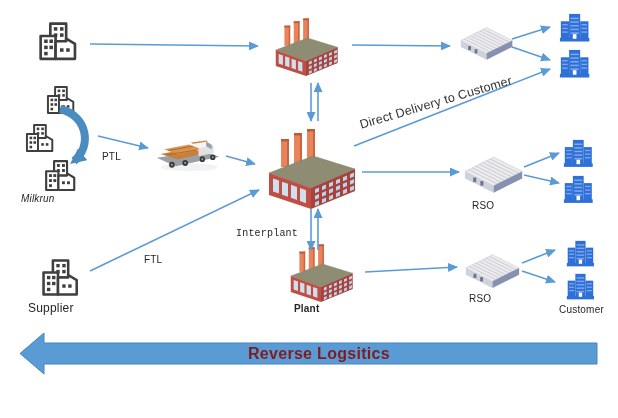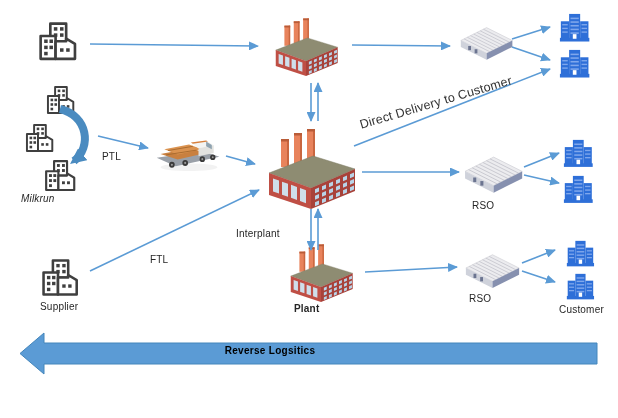--- a/index.html
+++ b/index.html
@@ -5,27 +5,27 @@
   html,body{margin:0;padding:0;background:#fff;}
   .canvas{
     position:relative;width:618px;height:418px;background:#ffffff;overflow:hidden;
     font-family:"Liberation Sans", sans-serif;
   }
   .canvas svg{position:absolute;left:0;top:0;}
   .lbl{
     position:absolute;font-size:10px;color:#262626;white-space:nowrap;
     letter-spacing:.2px;
   }
-  .lbl-lg{font-size:10px;margin-left:12px;}
+  .lbl-lg{font-size:12px;}
   .lbl-dd{
     font-size:12.5px;color:#333;transform:rotate(-16.5deg);transform-origin:0 50%;
   }
   .banner-text{
-    position:absolute;left:150px;top:345px;width:240px;text-align:center;
-    font-size:10px;font-weight:bold;color:#000000;letter-spacing:.3px;
+    position:absolute;left:150px;top:345px;width:240px;text-align:right;
+    font-size:16px;font-weight:bold;color:#7f1d1d;letter-spacing:.3px;
   }
 </style>
 </head>
 <body>
 
 <div class="canvas">
 
 <svg width="618" height="418" viewBox="0 0 618 418">
   <defs>
     <marker id="mArr" markerUnits="userSpaceOnUse" markerWidth="10" markerHeight="9" refX="9" refY="4.5" orient="auto">
@@ -215,23 +215,23 @@
     <line x1="318" y1="250" x2="318" y2="209" marker-end="url(#mArr)"></line>
   </g>
 
   <path d="M 60,109 C 88,116 92,147 74,161" stroke="#4a8bc0" stroke-width="8" fill="none" marker-end="url(#mArrBig)"></path>
 
   <polygon points="44,333 44,343 597,343 597,364 44,364 44,374 20,353.5" fill="#5b9bd5" stroke="#4486bb" stroke-width="1"></polygon>
 </svg>
 
 <div class="lbl" style="left:102px;top:151px;">PTL</div>
 <div class="lbl" style="left:21px;top:193px;font-style:italic;">Milkrun</div>
-<div class="lbl" style="left:150px;top:254px;">FTL</div>
+<div class="lbl" style="left:144px;top:254px;">FTL</div>
 <div class="lbl lbl-lg" style="left:28px;top:301px;">Supplier</div>
-<div class="lbl" style="left:236px;top:228px;">Interplant</div>
+<div class="lbl" style="left:236px;top:228px;font-family:Liberation Mono, monospace;">Interplant</div>
 <div class="lbl" style="left:294px;top:303px;font-weight:bold;">Plant</div>
 <div class="lbl" style="left:472px;top:200px;">RSO</div>
 <div class="lbl" style="left:469px;top:293px;">RSO</div>
 <div class="lbl" style="left:559px;top:304px;">Customer</div>
 <div class="lbl lbl-dd" style="left:360px;top:118px;">Direct Delivery to Customer</div>
 <div class="banner-text">Reverse Logsitics</div>
 
 </div>
 
 </body></html>

